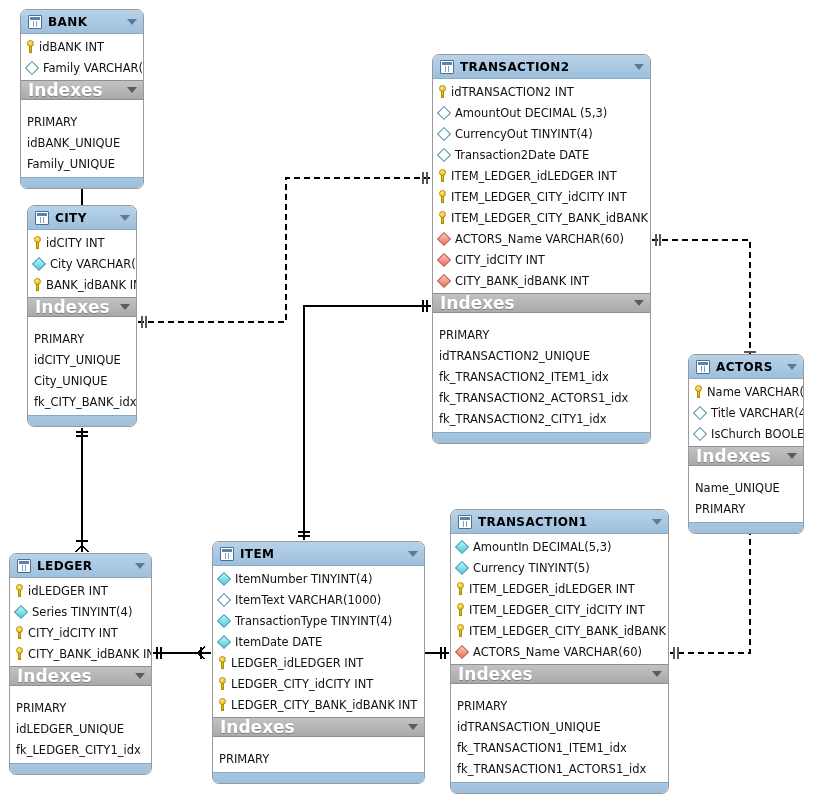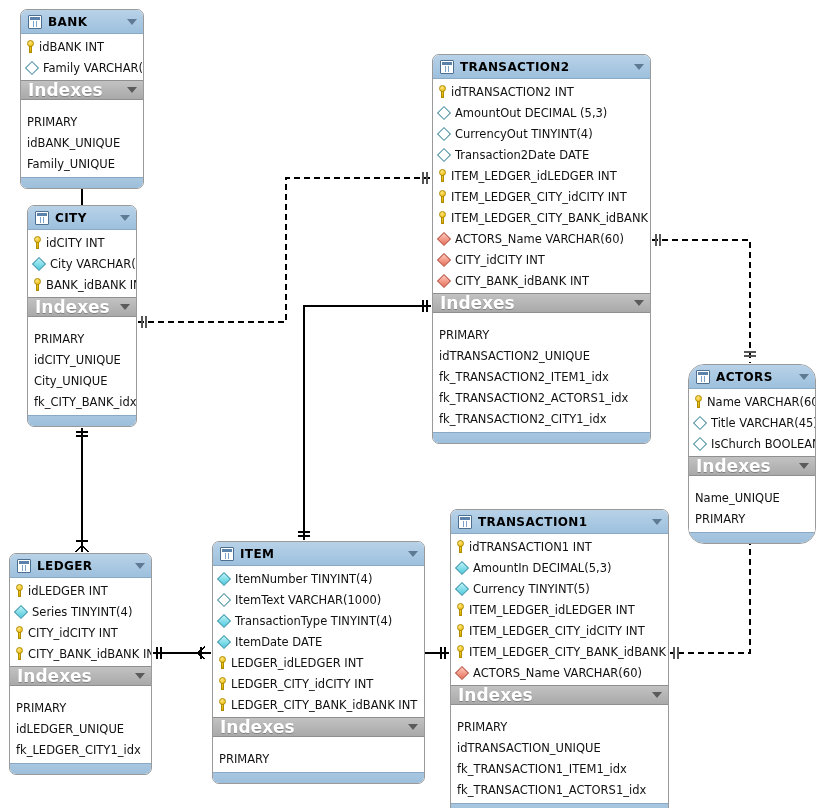--- a/index.html
+++ b/index.html
@@ -314,21 +314,21 @@
           </div>
           <div class="idx">
             <span>fk_TRANSACTION2_ACTORS1_idx</span>
           </div>
           <div class="idx">
             <span>fk_TRANSACTION2_CITY1_idx</span>
           </div>
         </div>
         <div class="tbl-ft"></div>
       </div>
-      <div class="tbl" style="left: 688px; top: 364px; width: 128px; border-radius: 16px;">
+      <div class="tbl" style="left: 688px; top: 354px; width: 116px;">
         <div class="tbl-hd">
           <span class="t-ico"></span>
           <span class="tbl-name">ACTORS</span>
           <span class="caret"></span>
         </div>
         <div class="cols">
           <div class="col">
             <span class="ic ic-key"></span>
             <span>Name VARCHAR(60)</span>
           </div>
@@ -443,24 +443,20 @@
         </div>
         <div class="tbl-ft"></div>
       </div>
       <div class="tbl" style="left: 450px; top: 509px; width: 219px;">
         <div class="tbl-hd">
           <span class="t-ico"></span>
           <span class="tbl-name">TRANSACTION1</span>
           <span class="caret"></span>
         </div>
         <div class="cols">
-          <div class="col">
-            <span class="ic ic-key"></span>
-            <span>idTRANSACTION1 INT</span>
-          </div>
           <div class="col">
             <span class="ic ic-dia-blue"></span>
             <span>AmountIn DECIMAL(5,3)</span>
           </div>
           <div class="col">
             <span class="ic ic-dia-blue"></span>
             <span>Currency TINYINT(5)</span>
           </div>
           <div class="col">
             <span class="ic ic-key"></span>

